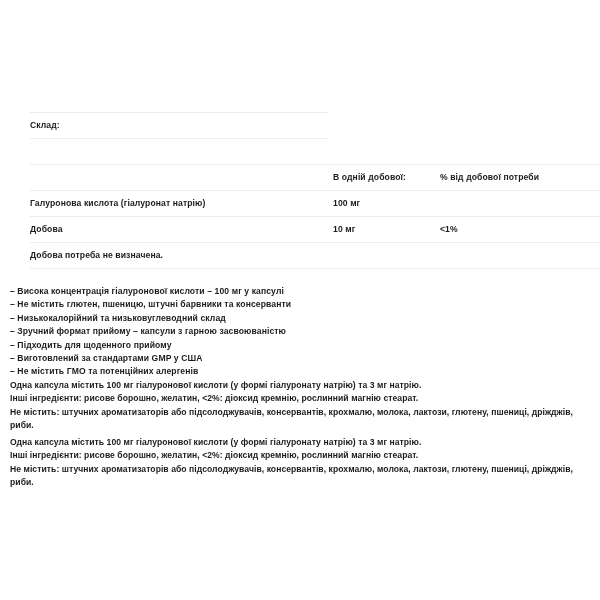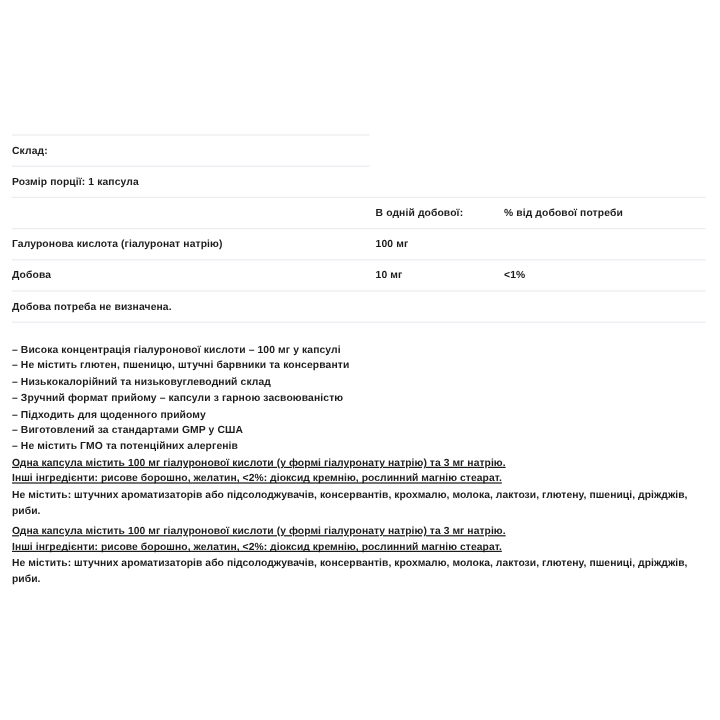--- a/index.html
+++ b/index.html
@@ -31,20 +31,21 @@
     width: 600px;
   }
 
   .facts-row {
     position: relative;
     box-sizing: border-box;
     padding: 0 12px 0 10px;
     height: 26px;
     display: flex;
     align-items: center;
+    margin-left: 20px;
   }
 
   .rule {
     position: absolute;
     left: 10px;
     height: 1px;
     background: #ececf0;
     width: 578px;
   }
   .rule.short { width: 298px; }
@@ -90,37 +91,36 @@
   .para-block.b1 { top: 379px; }
   .para-block.b2 { top: 436px; }
 
   .para {
     font-size: 8.6px;
     font-weight: bold;
     letter-spacing: 0.05px;
     line-height: 13.4px;
     color: #1c1c1c;
   }
-  .para.nowrap { white-space: nowrap; text-decoration: underline; }
+  .para.nowrap { white-space: nowrap; }
 </style>
 </head>
 <body>
 
 <div class="page">
 
   <div class="facts">
 
     <div class="facts-row">
       <div class="rule short top"></div>
       <div class="cell c1">Склад:</div>
     </div>
 
     <div class="facts-row">
       <div class="rule short top"></div>
-      <div class="cell c1">Розмір порції: 1 капсула</div>
     </div>
 
     <div class="facts-row">
       <div class="rule top"></div>
       <div class="cell c1"></div>
       <div class="cell c2">В одній добової:</div>
       <div class="cell c3">% від добової потреби</div>
     </div>
 
     <div class="facts-row">

